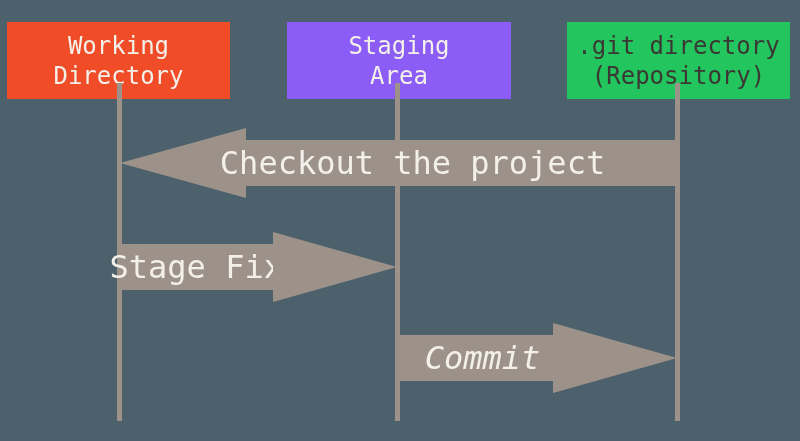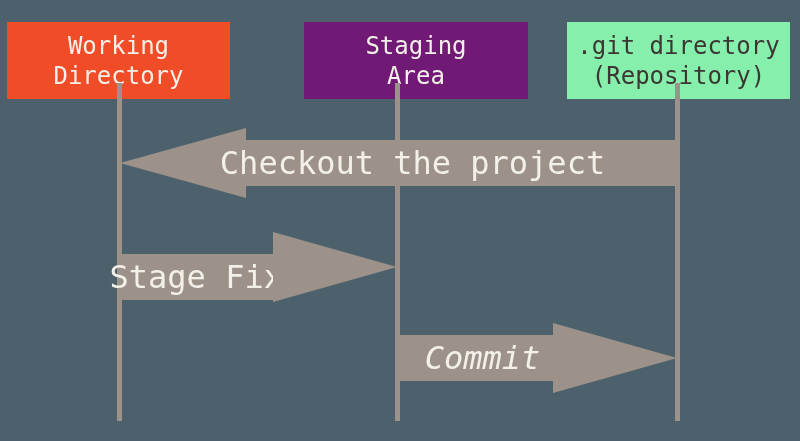--- a/index.html
+++ b/index.html
@@ -23,22 +23,22 @@
     display: flex;
     align-items: center;
     justify-content: center;
     text-align: center;
     font-size: 24px;
     line-height: 30px;
     white-space: pre-line;
     margin-top: 16px;
   }
   .col-box.working  { left: 7px;   width: 223px; background: #F04C28; color: #F3F0EA; }
-  .col-box.staging  { left: 304px; width: 224px; background: #701a75; color: #F3F0EA; }
-  .col-box.gitdir   { left: 567px; width: 223px; background: #86efac; color: #3B3733; }
+  .col-box.staging  { left: 287px; width: 224px; background: #8b5cf6; color: #F3F0EA; }
+  .col-box.gitdir   { left: 567px; width: 223px; background: #22c55e; color: #3B3733; }
 
   
   .lifeline {
     position: absolute;
     top: 83px;
     width: 5px;
     height: 338px;
     background: #9C9289;
   }
   .lifeline.l1 { left: 117px; }
@@ -72,21 +72,21 @@
   }
   .arrow .head.point-left  { border-right: 126px solid #9C9289; }
   .arrow .head.point-right { border-left: 124px solid #9C9289; }
 
   .arrow.checkout { left: 120px; top: 128px; width: 557px; }
   .arrow.checkout .head { left: 0; }
   .arrow.checkout .body { left: 126px; width: 431px; padding-right: 0; }
   .arrow.checkout .body span { position: relative; left: -49px; }
 
   .arrow.stage { left: 120px; top: 232px; width: 277px; }
-  .arrow.stage .body { left: 0; width: 153px; margin-top: 10px; }
+  .arrow.stage .body { left: 0; width: 153px; }
   .arrow.stage .body span { position: relative; left: 19px; }
   .arrow.stage .head { left: 153px; }
 
   .arrow.commit { left: 398px; top: 323px; width: 279px; }
   .arrow.commit .body { left: 0; width: 155px; }
   .arrow.commit .body span { position: relative; left: 7px; font-style: italic; }
   .arrow.commit .head { left: 155px; }
 </style>
 </head>
 <body>

